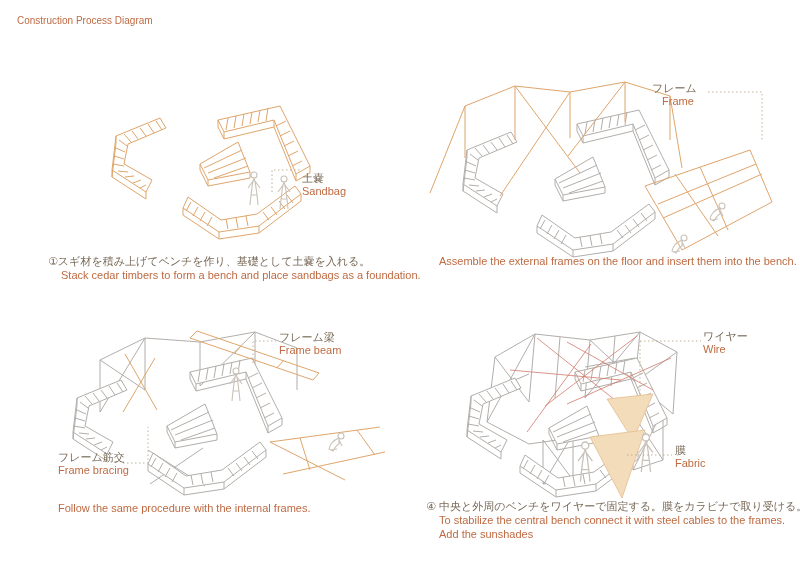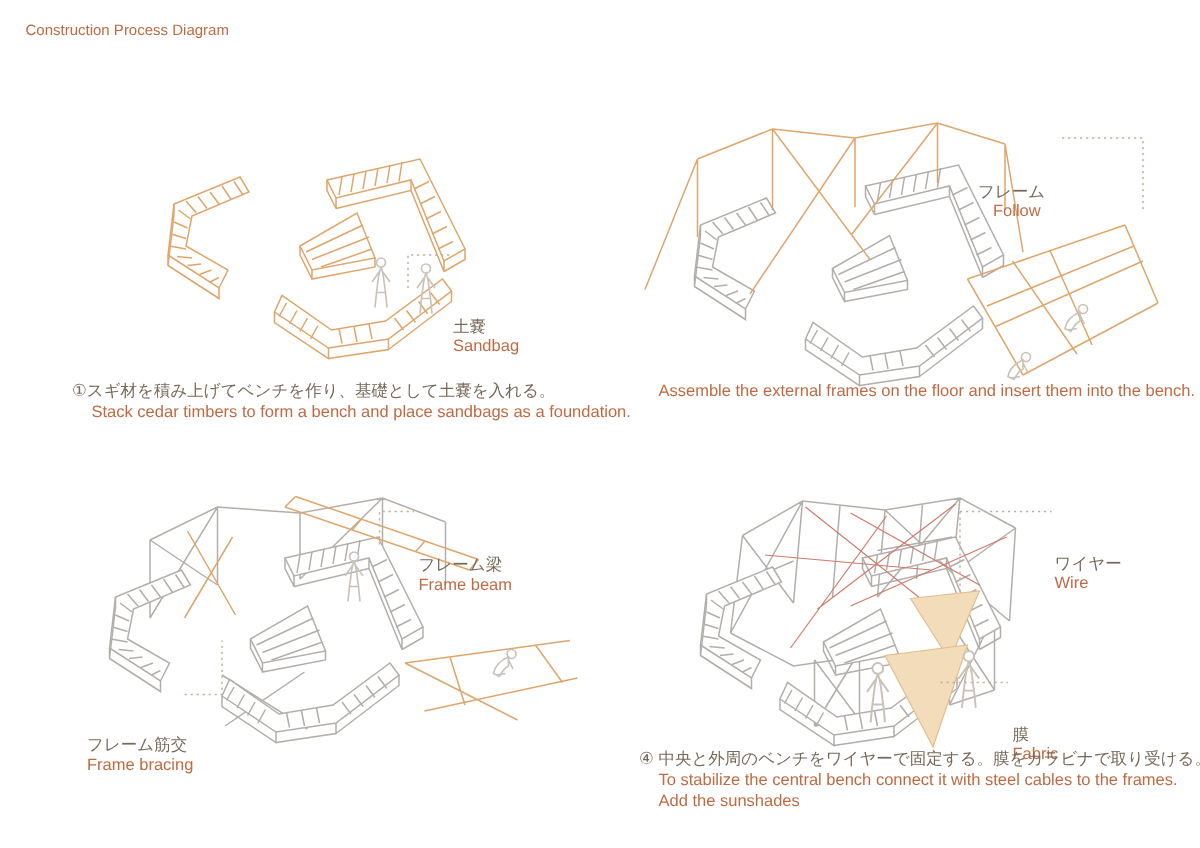--- a/index.html
+++ b/index.html
@@ -6,21 +6,21 @@
   body{
     width:800px;height:565px;position:relative;background:#ffffff;overflow:hidden;
     font-family:"Liberation Sans","DejaVu Sans",sans-serif;
   }
   .abs{position:absolute;}
   .title-jp{font-size:16px;line-height:24px;letter-spacing:2.5px;color:var(--text-jp);}
   .title-en{font-size:10px;line-height:20px;color:var(--text-en);}
   .cap{font-size:11px;line-height:14px;white-space:nowrap;}
   .cap .jp{color:var(--text-jp);}
   .cap .en{color:var(--text-en);padding-left:13px;}
-  .lbl{font-size:11px;line-height:13px;white-space:nowrap;margin-top:40px;}
+  .lbl{font-size:11px;line-height:13px;white-space:nowrap;}
   .lbl .jp{color:var(--text-jp);}
   .lbl .en{color:var(--text-en);}
   svg .o{stroke:var(--sketch-orange);fill:none;stroke-width:1;}
   svg .g{stroke:var(--sketch-gray);fill:none;stroke-width:1;}
   svg .fig{stroke:var(--figure-gray);fill:none;stroke-width:1.1;}
   svg .wire{stroke:var(--wire-red);fill:none;stroke-width:0.8;}
   svg .fab{fill:var(--fabric-fill);stroke:var(--fabric-edge);stroke-width:0.8;}
   svg .lead{stroke:var(--leader-dot);fill:none;stroke-width:1;stroke-dasharray:1.5 2.5;}
 </style>
 </head>
@@ -112,21 +112,21 @@
   <path class="lead" d="M215,19 L276,19 M215,19 L215,73 M202,133 L247,133"></path>
 </svg>
 
 <div class="lbl abs" style="left:302px;top:172px">
   <div class="jp">土嚢</div>
   <div class="en">Sandbag</div>
 </div>
 
 <div class="lbl abs" style="left:652px;top:82px">
   <div class="jp">フレーム</div>
-  <div class="en" style="padding-left:10px">Follow</div>
+  <div class="en" style="padding-left:10px">Frame</div>
 </div>
 
 <div class="lbl abs" style="left:279px;top:331px">
   <div class="jp">フレーム梁</div>
   <div class="en">Frame beam</div>
 </div>
 
 <div class="lbl abs" style="left:58px;top:451px">
   <div class="jp">フレーム筋交</div>
   <div class="en">Frame bracing</div>
@@ -145,19 +145,20 @@
 <div class="cap abs" style="left:48px;top:254px">
   <div class="jp">①スギ材を積み上げてベンチを作り、基礎として土嚢を入れる。</div>
   <div class="en">Stack cedar timbers to form a bench and place sandbags as a foundation.</div>
 </div>
 
 <div class="cap abs" style="left:426px;top:254px">
   <div class="en">Assemble the external frames on the floor and insert them into the bench.</div>
 </div>
 
 <div class="cap abs" style="left:45px;top:501px">
+  <div class="en">Follow the same procedure with the internal frames.</div>
 </div>
 
 <div class="cap abs" style="left:426px;top:499px">
   <div class="jp">④ 中央と外周のベンチをワイヤーで固定する。膜をカラビナで取り受ける。</div>
   <div class="en">To stabilize the central bench connect it with steel cables to the frames.</div>
   <div class="en">Add the sunshades</div>
 </div>
 
 </body></html>

